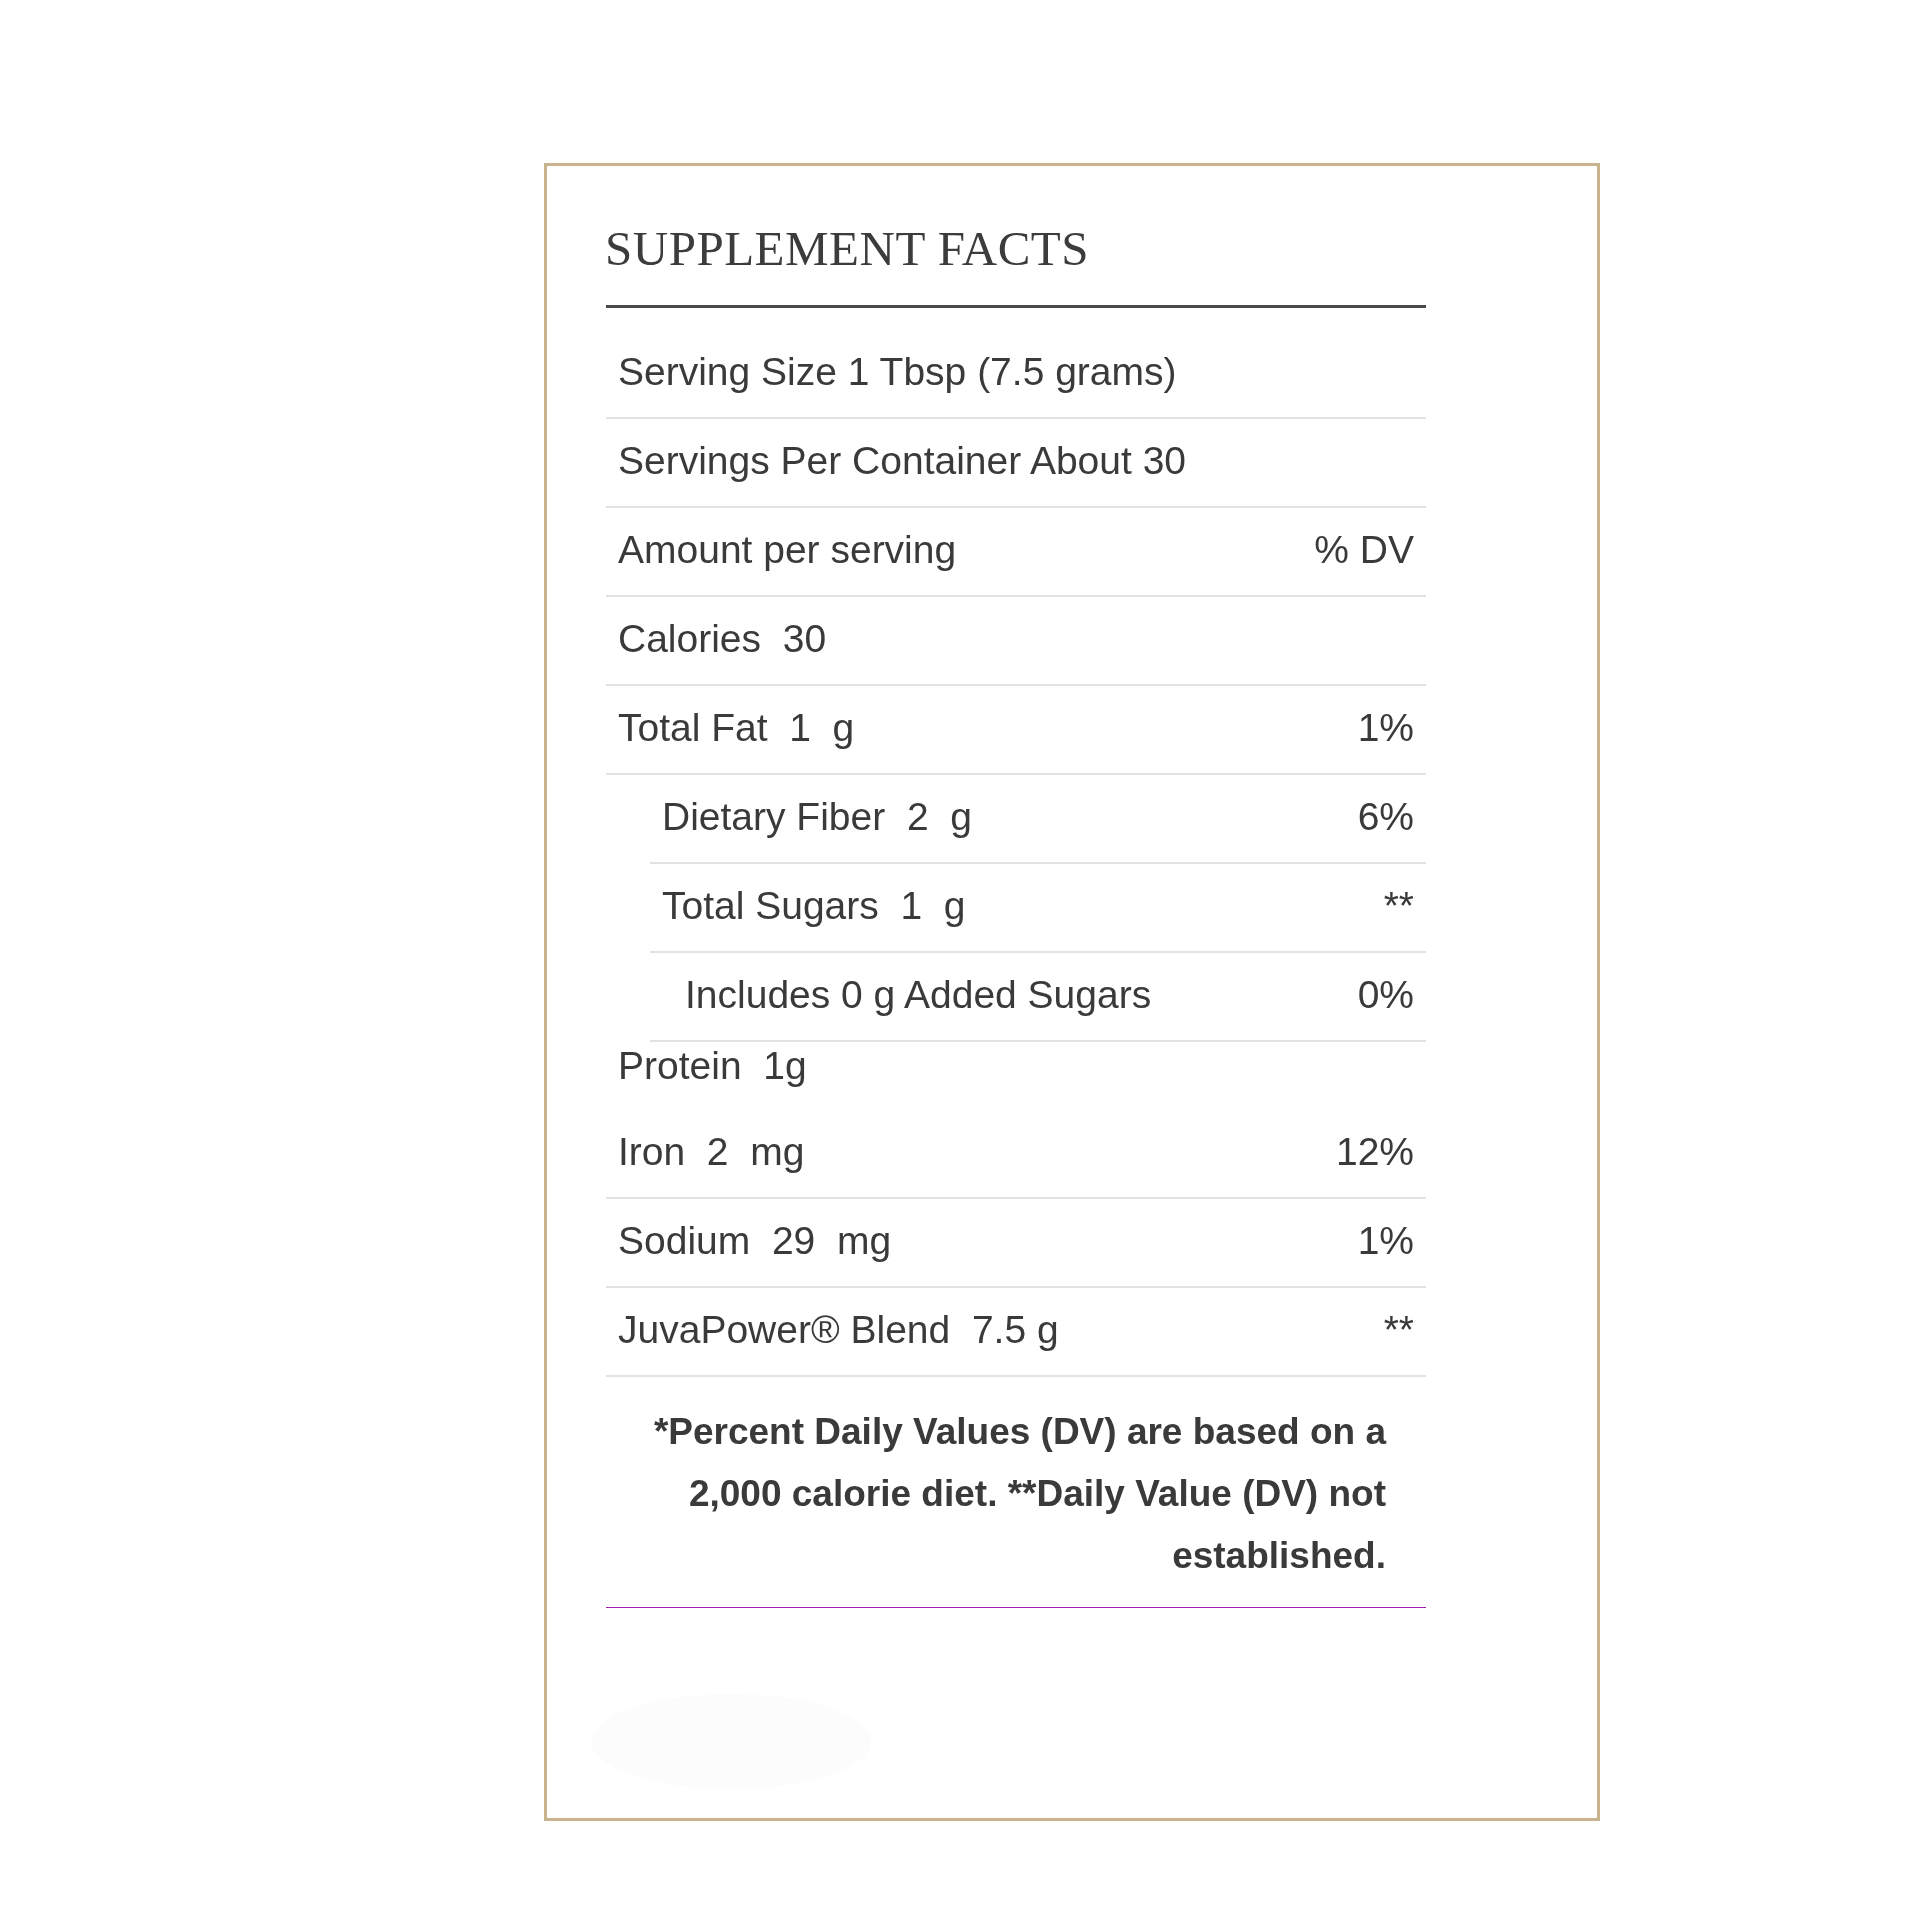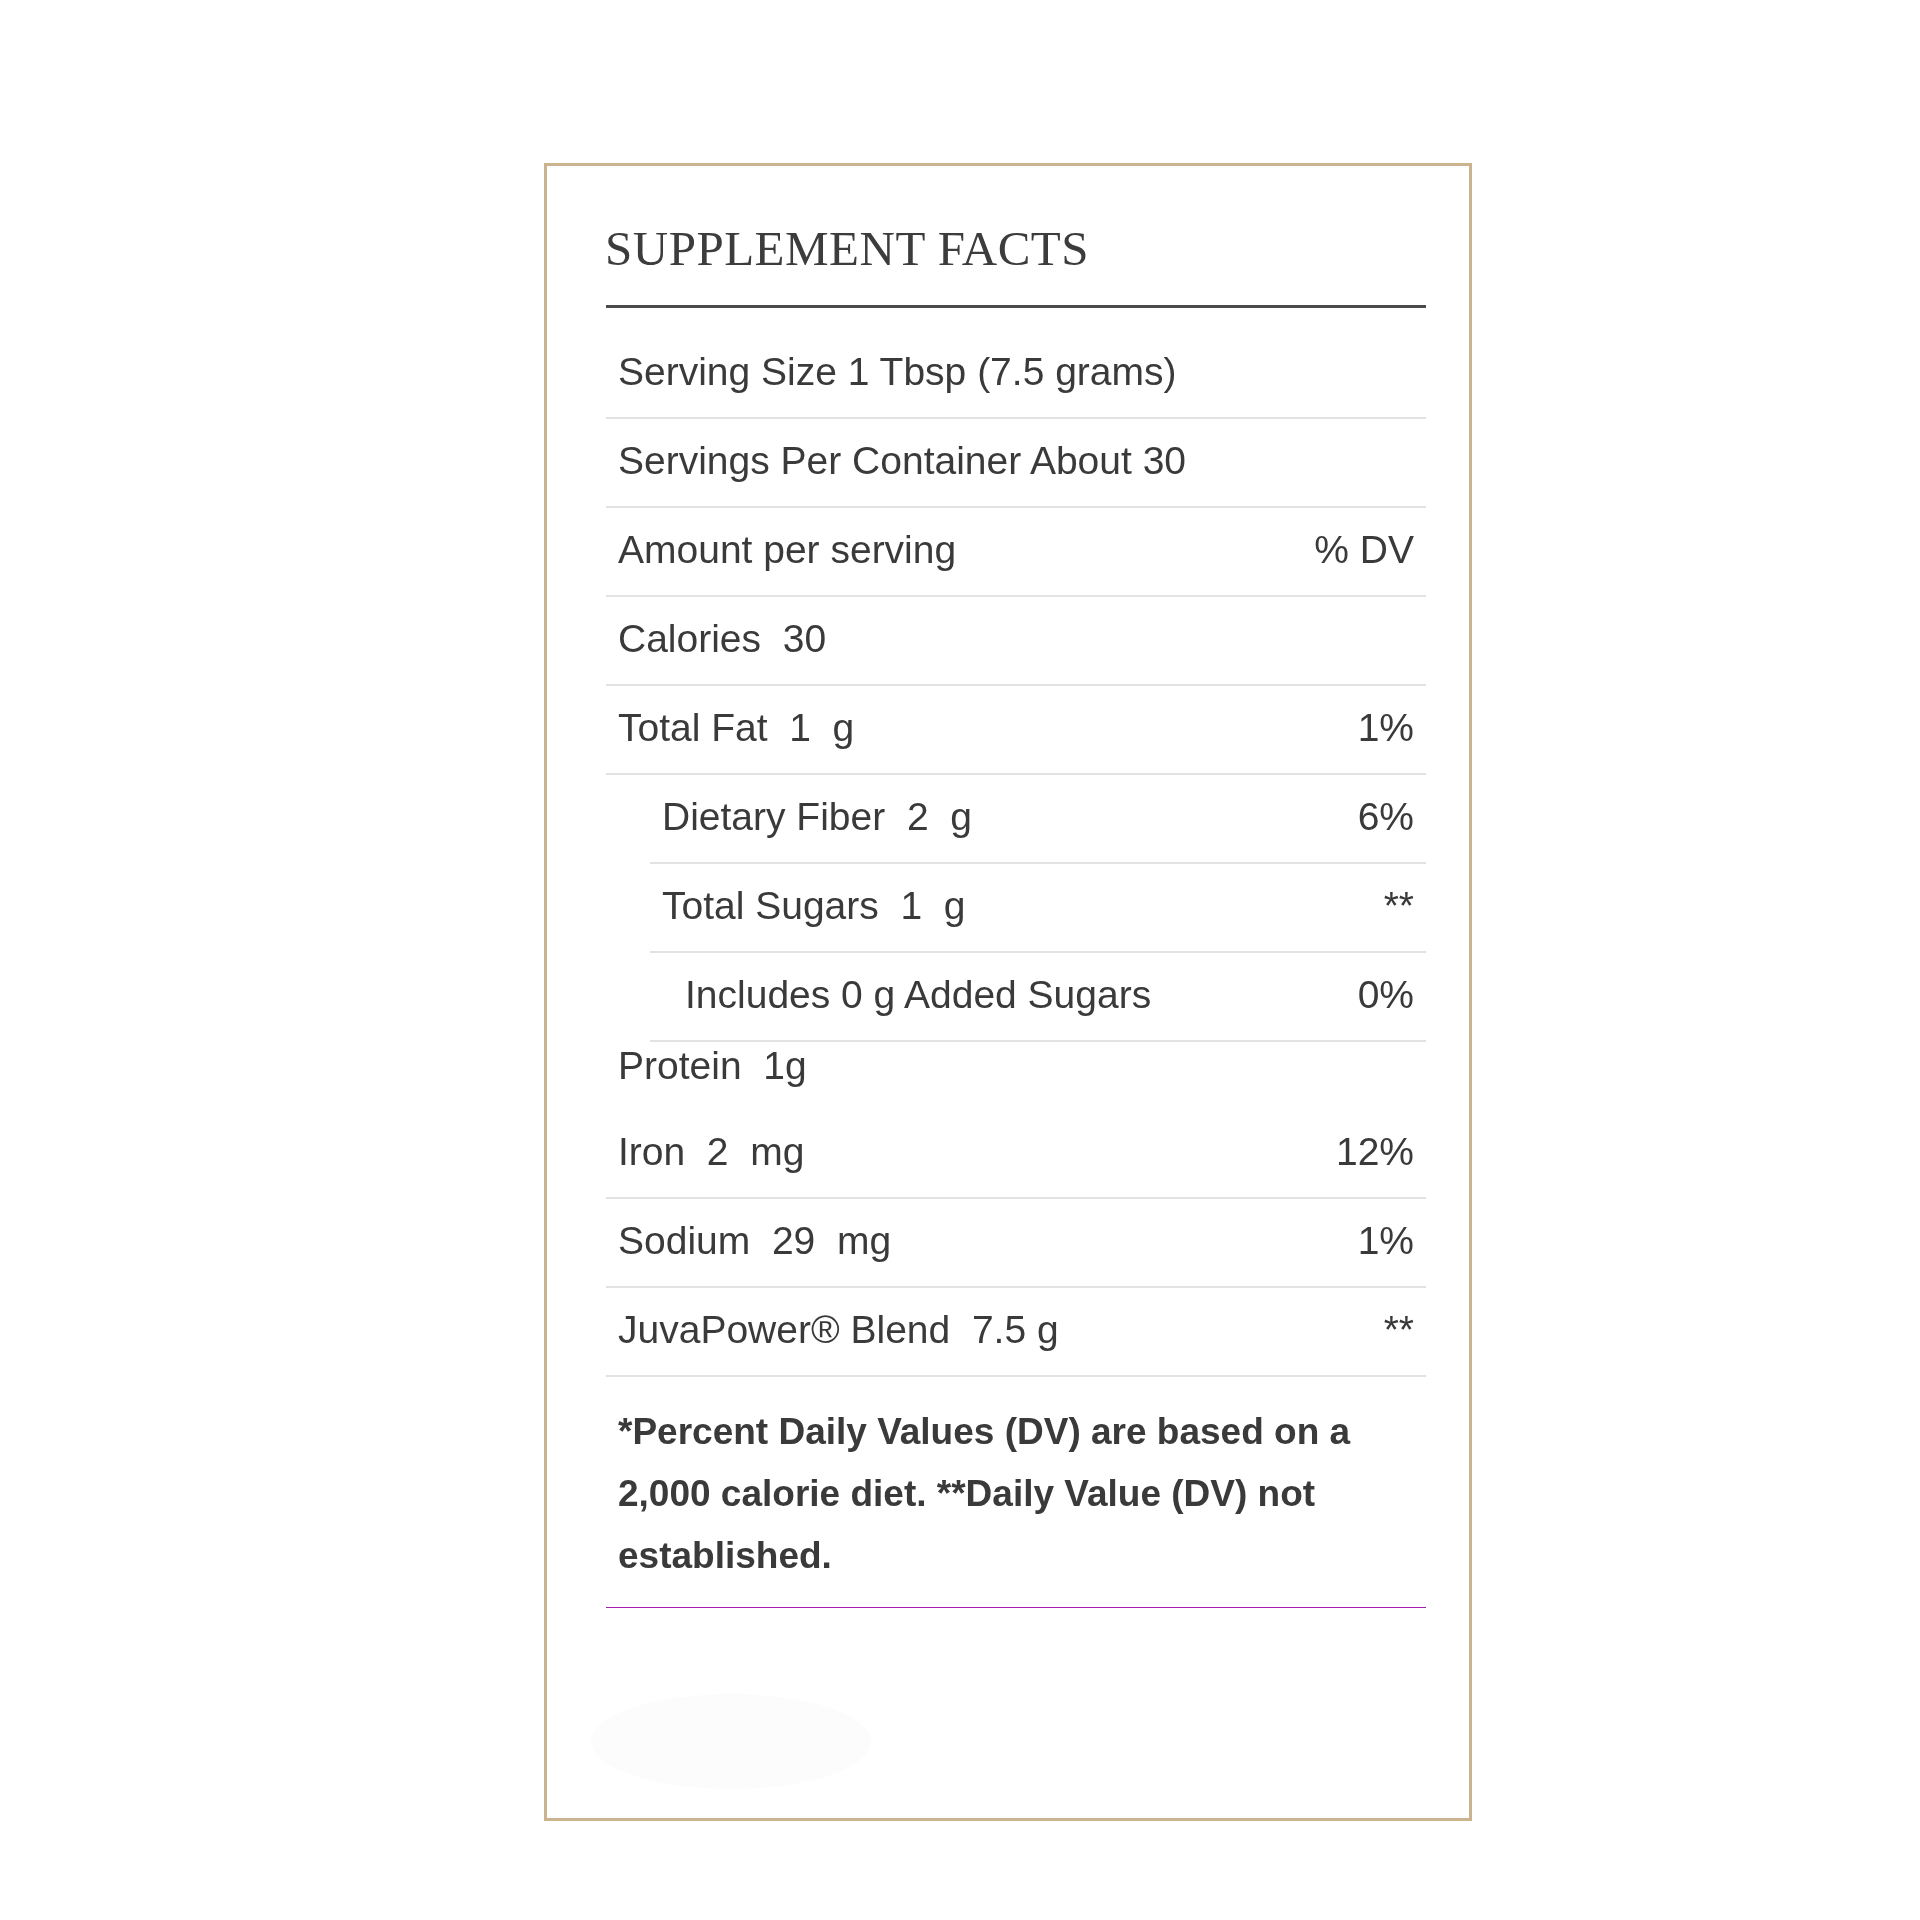--- a/index.html
+++ b/index.html
@@ -1,24 +1,24 @@
 <!DOCTYPE html>
 <html><head>
 <meta charset="utf-8">
 <style>
   html, body { margin:0; padding:0; background:#ffffff; }
   body { width:1920px; height:1920px; position:relative; overflow:hidden;
          font-family:"Liberation Sans", "DejaVu Sans", sans-serif; color:#3a3a3a; }
-  .panel { position:absolute; left:544px; top:163px; width:928px; height:1658px;
+  .panel { position:absolute; left:544px; top:163px; width:1056px; height:1658px;
            border:3px solid #c9b48f; box-sizing:border-box; background:#fff; }
   .title { position:absolute; left:58px; top:58px; margin:0;
            font-family:"Liberation Serif", "DejaVu Serif", serif; font-weight:normal;
            font-size:49px; letter-spacing:0.5px; color:#3c3c3c; line-height:1; }
   .title-rule { position:absolute; left:59px; top:139px; width:820px; height:3px; background:#4a4a4a; }
-  .rows { position:absolute; left:59px; top:142px; width:820px; }
+  .rows { position:absolute; left:59px; top:142px; width:820px;text-align:right; }
   .row { position:relative; height:89px; border-bottom:2px solid #e3e3e3; box-sizing:border-box;
          display:flex; align-items:flex-end; justify-content:space-between; }
   .row.first { height:111px; }
   .row.indent { margin-left:44px;gap:36px; }
   .row .label { font-size:39px; padding-left:12px; padding-bottom:26px; white-space:pre; line-height:1; }
   .row.indent .label { padding-left:12px; }
   .row.indent2 .label { padding-left:35px; }
   .row .dv { font-size:39px; padding-right:12px; padding-bottom:26px; white-space:pre; line-height:1; }
   .row.nodiv { border-bottom:none; height:69px; }
   .footer { position:relative; padding:24px 40px 20px 12px; font-size:37px; line-height:62px;

